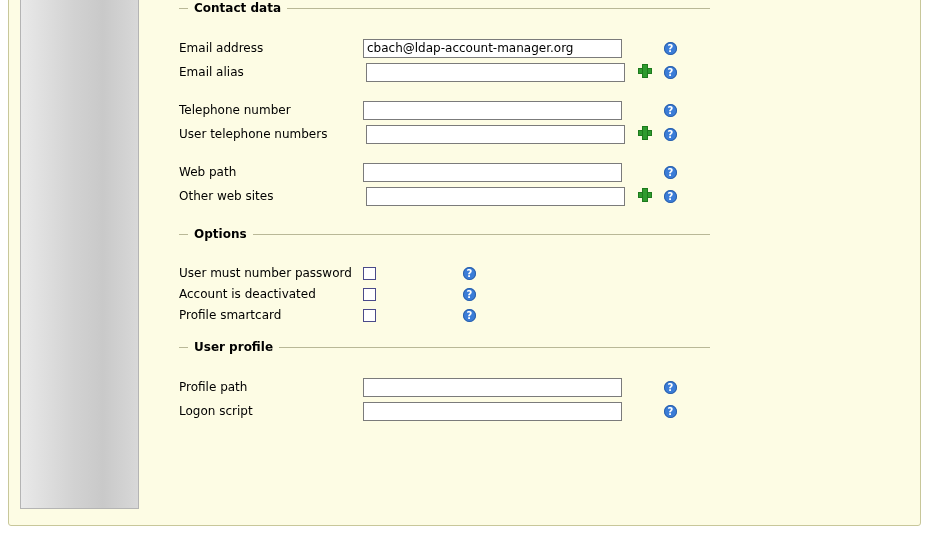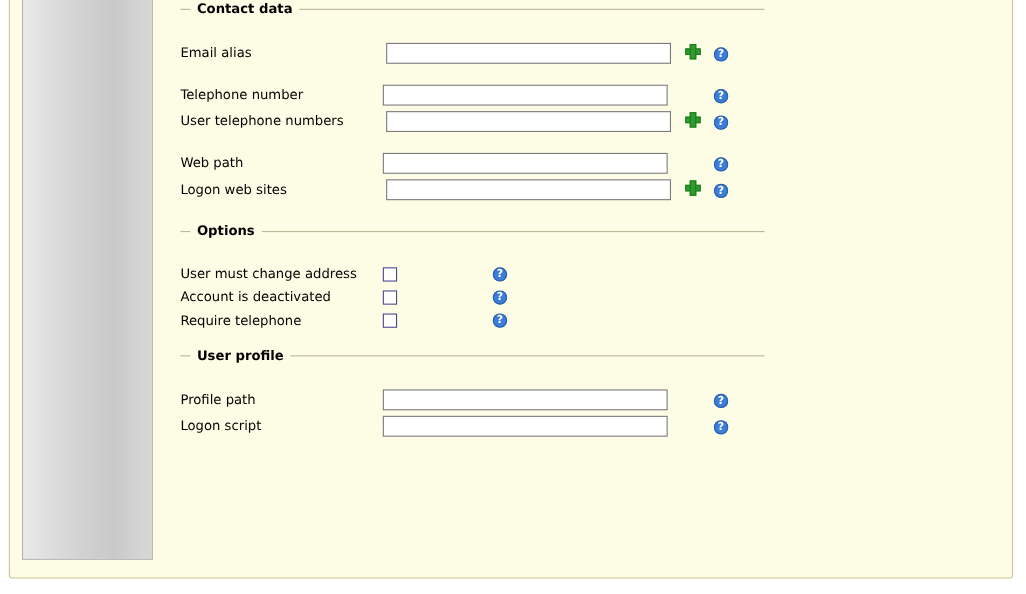--- a/index.html
+++ b/index.html
@@ -45,21 +45,21 @@
     height: 517px;
     background: linear-gradient(to right, #e9e9e9 0%, #d2d2d2 45%, #c9c9c9 70%, #d8d8d8 100%);
     border: 1px solid #b4b4b4;
     border-top: none;
     box-sizing: border-box;
   }
 
   
   .content {
     position: absolute;
-    left: 155px;
+    left: 170px;
     top: 0;
     width: 540px;
   }
 
   
   .section {
     position: relative;
     margin: 0;
     padding: 0;
   }
@@ -220,20 +220,30 @@
     <div class="section">
       <div class="section-head">
         <div class="rule"></div>
         <div class="legend">Contact data</div>
       </div>
 
       <div class="spacer-18"></div>
 
       <table class="form">
         <tbody>
+            <tr class="r-tall">
+          <td class="label">Email address</td>
+          <td class="field">
+            <input class="text wide" type="text" value="cbach@ldap-account-manager.org" style="">
+          </td>
+          <td class="plus"></td>
+          <td class="help">
+            <span class="help-icon">?</span>
+          </td>
+        </tr>
 
         <tr class="r-tall">
           <td class="label">Email alias</td>
           <td class="field">
             <input class="text indent" type="text" value="" style="">
           </td>
           <td class="plus">
             <span class="plus-icon"><i class="h"></i><i class="v"></i></span>
           </td>
           <td class="help">
@@ -278,21 +288,21 @@
           <td class="field">
             <input class="text wide" type="text" value="" style="">
           </td>
           <td class="plus"></td>
           <td class="help">
             <span class="help-icon">?</span>
           </td>
         </tr>
 
         <tr class="r-tall">
-          <td class="label">Logon web sites</td>
+          <td class="label">Other web sites</td>
           <td class="field">
             <input class="text indent" type="text" value="" style="">
           </td>
           <td class="plus">
             <span class="plus-icon"><i class="h"></i><i class="v"></i></span>
           </td>
           <td class="help">
             <span class="help-icon">?</span>
           </td>
         </tr>
@@ -306,39 +316,39 @@
       <div class="section-head">
         <div class="rule"></div>
         <div class="legend">Options</div>
       </div>
 
       <div class="spacer-18"></div>
 
       <table class="form">
         <tbody>
         <tr class="r-opt">
-          <td class="label">User must change address</td>
+          <td class="label">User must number password</td>
           <td class="cbcell">
             <input class="cb" type="checkbox" style="">
           </td>
           <td class="opt-help">
             <span class="help-icon">?</span>
           </td>
         </tr>
         <tr class="r-opt">
           <td class="label">Account is deactivated</td>
           <td class="cbcell">
             <input class="cb" type="checkbox" style="">
           </td>
           <td class="opt-help">
             <span class="help-icon">?</span>
           </td>
         </tr>
         <tr class="r-opt">
-          <td class="label">Require telephone</td>
+          <td class="label">Profile smartcard</td>
           <td class="cbcell">
             <input class="cb" type="checkbox" style="">
           </td>
           <td class="opt-help">
             <span class="help-icon">?</span>
           </td>
         </tr>
       </tbody>
         </table>
     </div>

